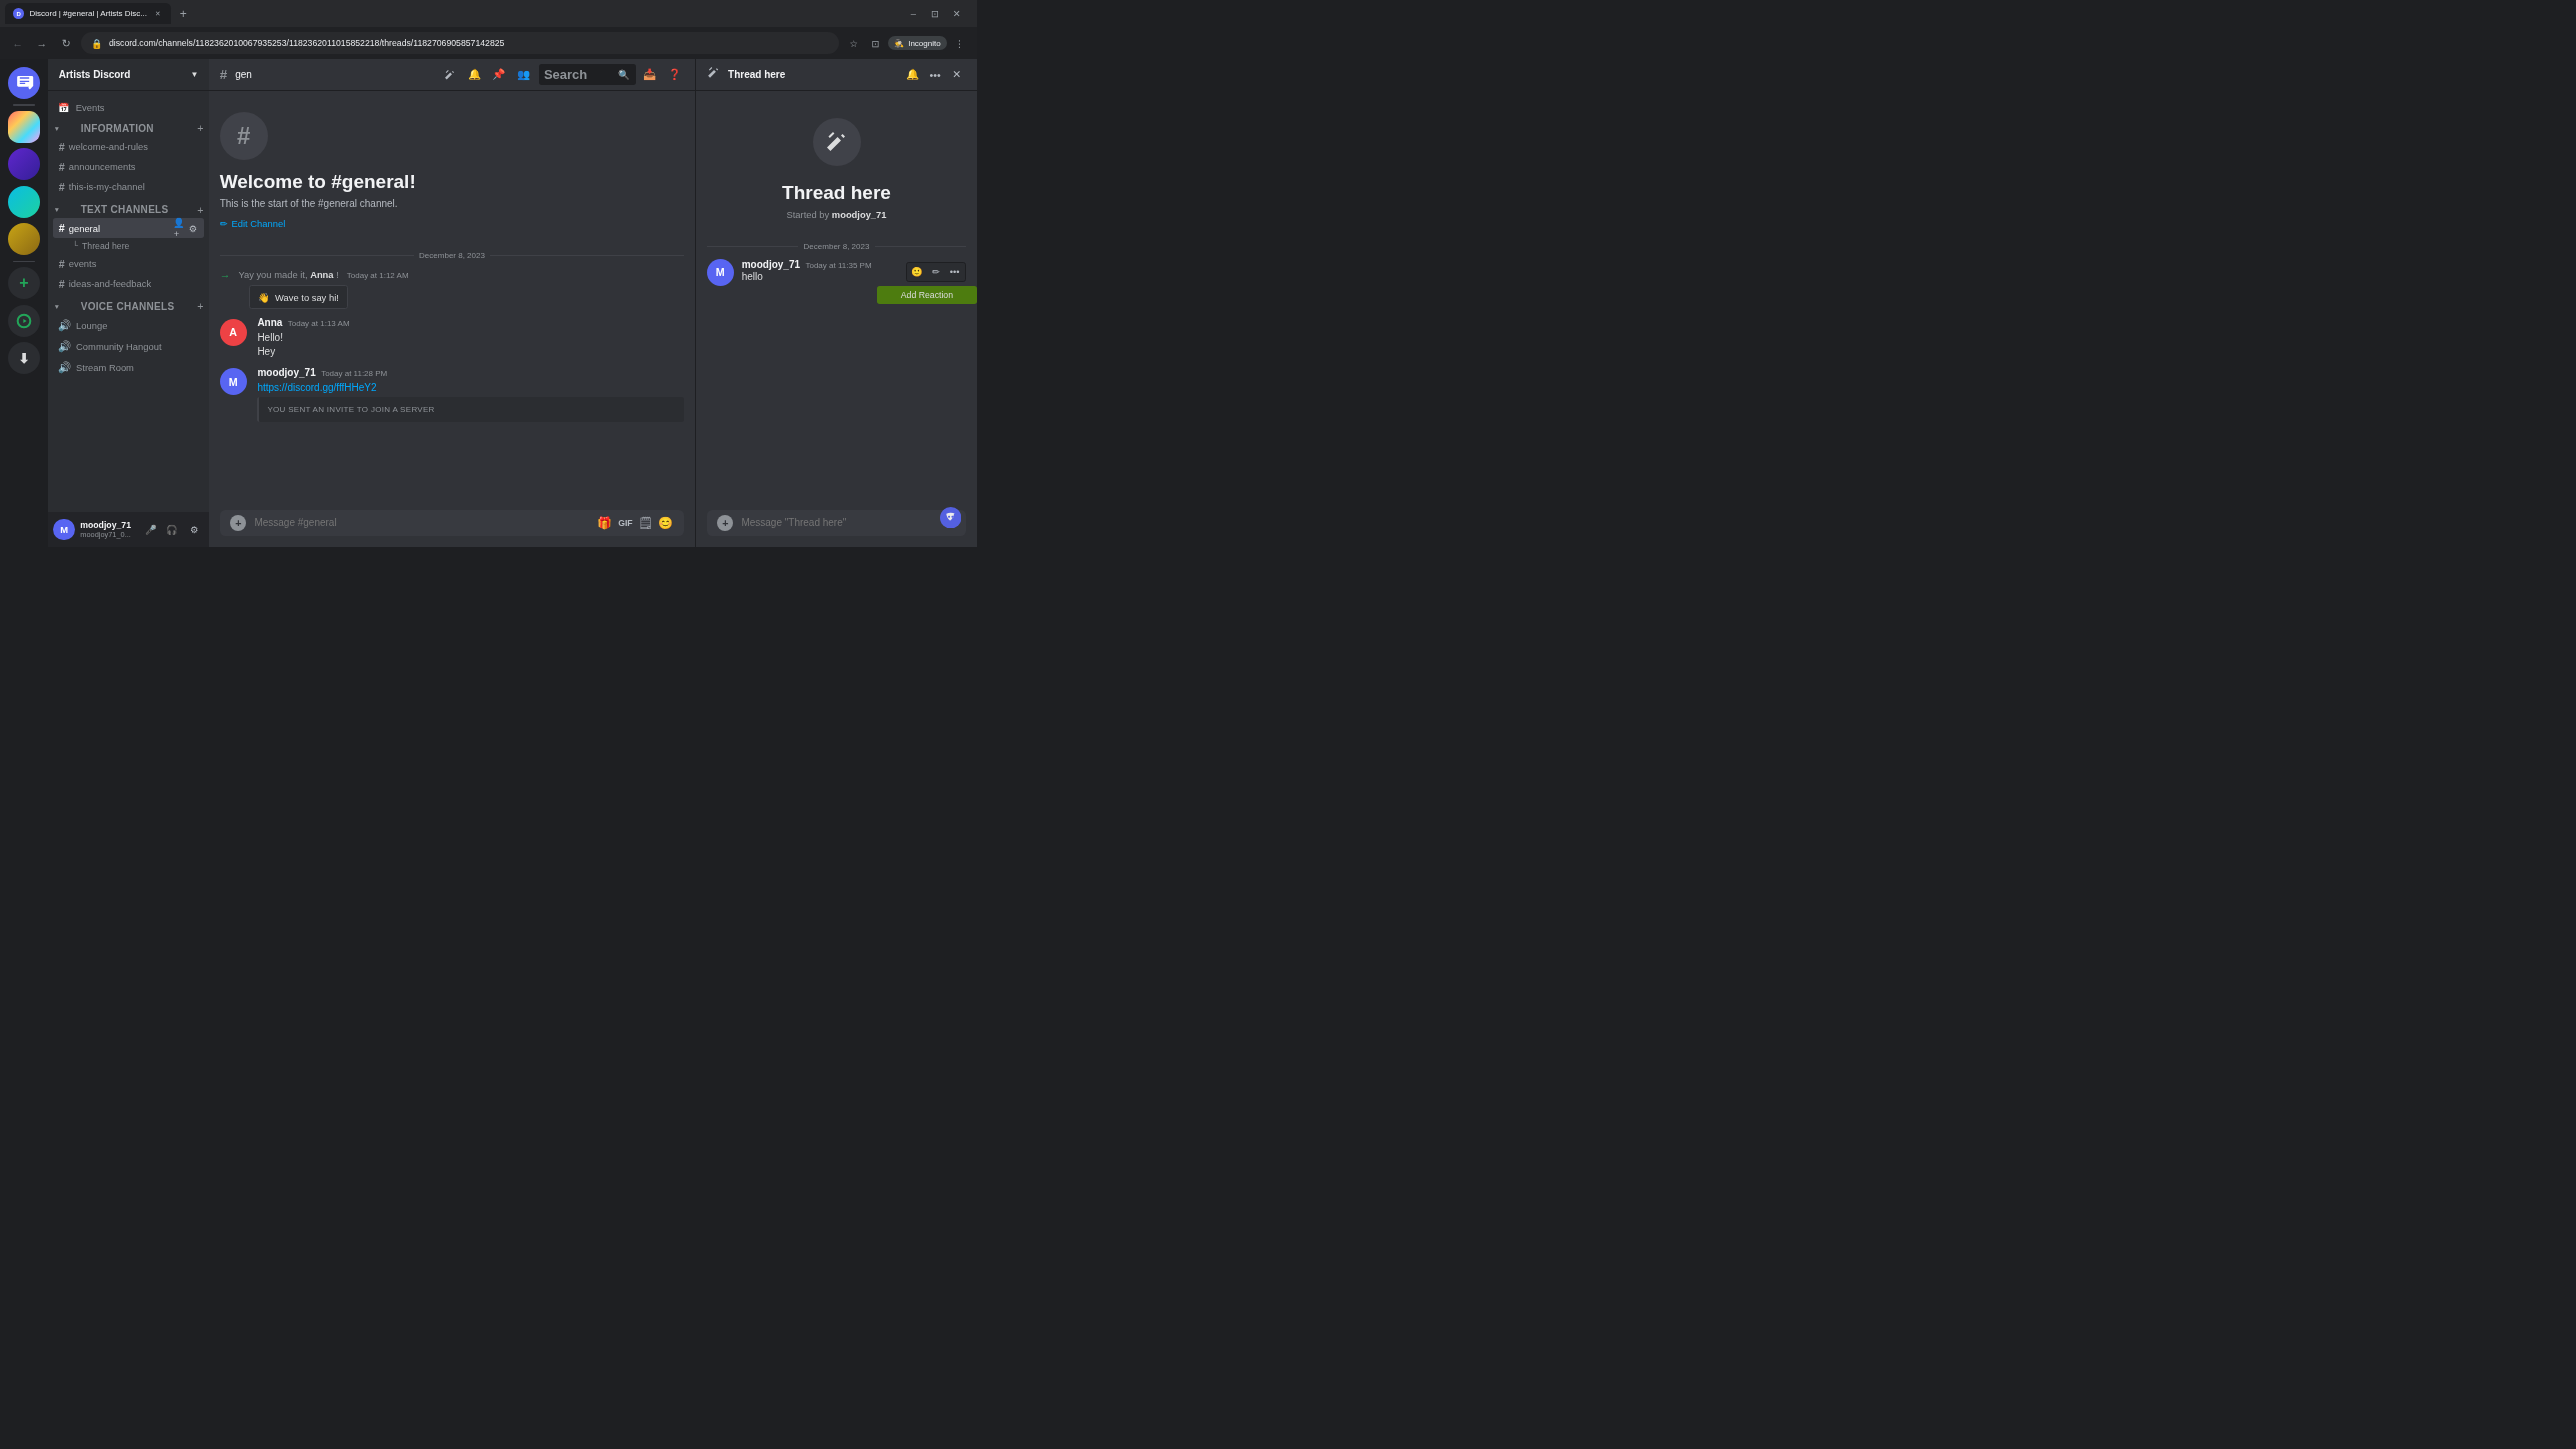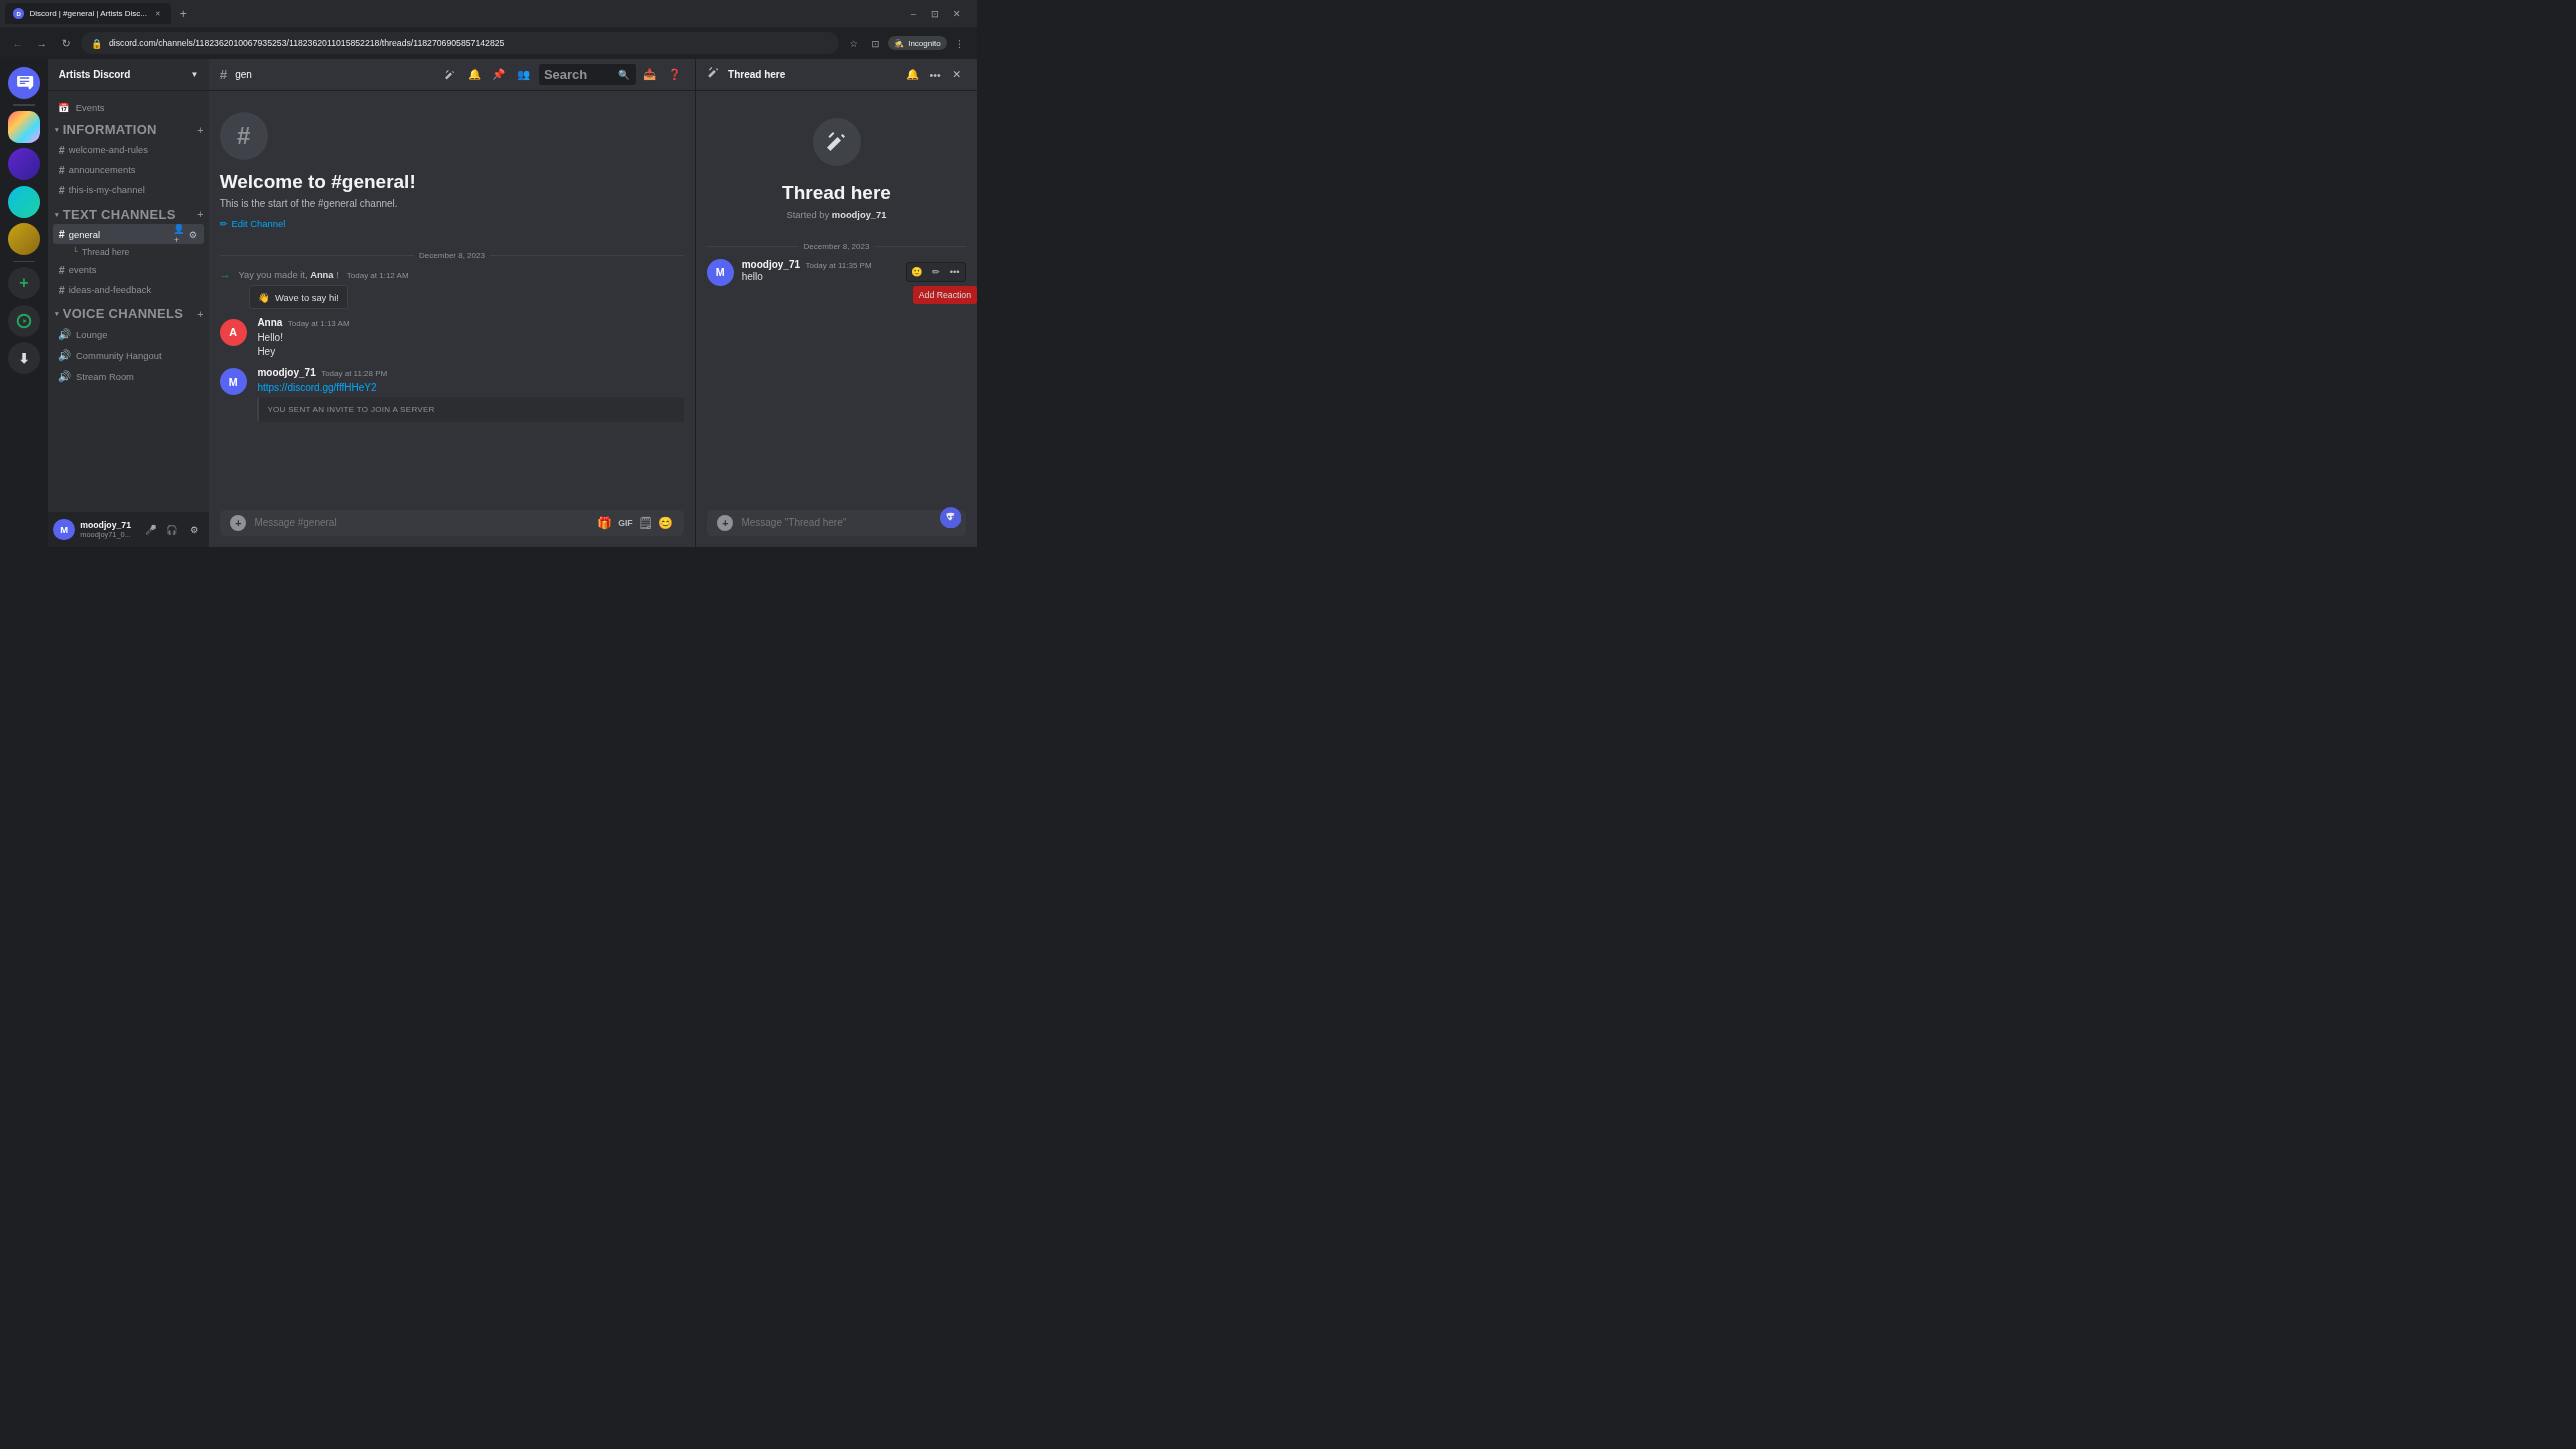--- a/index.html
+++ b/index.html
@@ -248,25 +248,26 @@
       padding: 4px 5.4px 2.7px 5.4px;
       cursor: pointer;
     }
     .category-left {
       display: flex;
       align-items: center;
       gap: 2.7px;
     }
     .category-chevron { color: #8e9297; font-size: 6.7px; }
     .category-name {
-      font-size: 13px;
+      font-size: 10px;
       font-weight: 700;
       text-transform: uppercase;
       color: #8e9297;
       letter-spacing: 0.3px;
+      margin-left: 18px;
     }
     .category-add {
       color: #8e9297;
       font-size: 10.7px;
       cursor: pointer;
     }
 
     .channel-item {
       display: flex;
       align-items: center;
@@ -744,23 +745,23 @@
       cursor: pointer;
       color: #b5bac1;
       font-size: 9.4px;
       border-radius: 2px;
     }
 
     .add-reaction-tooltip {
       position: absolute;
       right: 0;
       top: 29.5px;
-      background: #b91c1c;
-      border-radius: 2.7px;
-      padding: 4px 6px;
+      background: #4d7c0f;
+      border-radius: 2.7px;
+      padding: 4px 24px;
       font-size: 8.7px;
       color: #dcddde;
       white-space: nowrap;
       z-index: 10;
       pointer-events: none;
     }
 
     .thread-input-area {
       padding: 10.7px;
       flex-shrink: 0;

